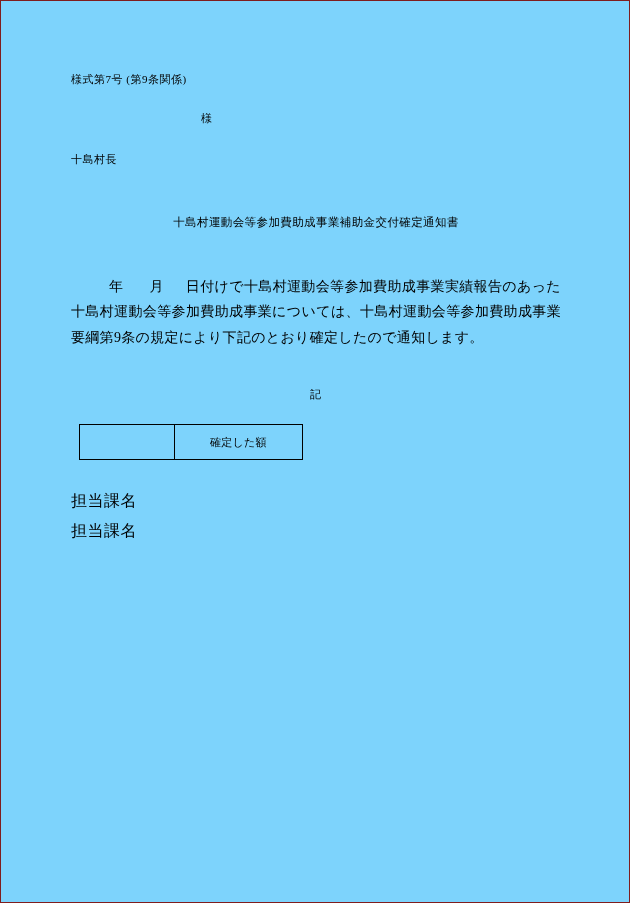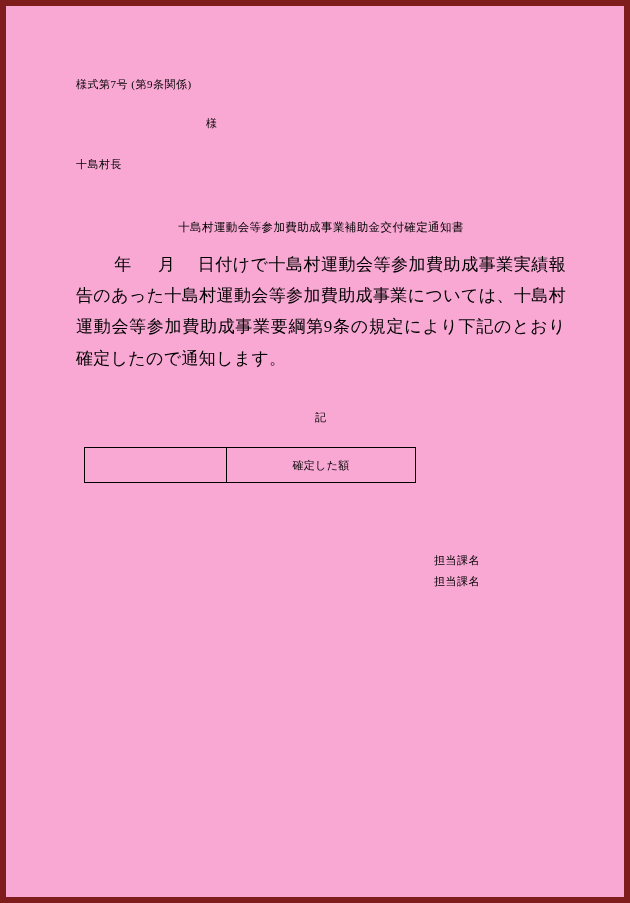--- a/index.html
+++ b/index.html
@@ -8,22 +8,22 @@
     background: #ffffff;
   }
   body {
     font-family: "Liberation Serif", "DejaVu Serif", serif;
     color: #000000;
   }
   .page {
     position: relative;
     width: 630px;
     height: 903px;
-    background: #f9a8d4;
-    border: 6px solid #7f1d1d;
+    background: #7dd3fc;
+    border: 1px solid #7f1d1d;
     box-sizing: border-box;
     overflow: hidden;
   }
   .doc {
     position: absolute;
     left: 70px;
     top: 70px;
     width: 490px;
   }
   .form-number {
@@ -64,22 +64,22 @@
     padding-right: 78px;
     letter-spacing: 0.5px;
   }
   .title {
     margin-top: 48px;
     font-size: 11.5px;
     text-align: center;
     letter-spacing: 0.4px;
   }
   .body-text {
-    margin-top: 14px;
-    font-size: 17px;
+    margin-top: 44px;
+    font-size: 14px;
     line-height: 1.85;
     text-align: justify;
     letter-spacing: 0.3px;
   }
   .body-text .indent {
     display: inline-block;
     width: 38px;
   }
   .body-text .gap-sm {
     display: inline-block;
@@ -91,21 +91,21 @@
   }
   .ki {
     margin-top: 36px;
     font-size: 11px;
     text-align: center;
     letter-spacing: 1px;
   }
   table.amounts {
     margin-top: 22px;
     border-collapse: collapse;
-    width: 332px;
+    width: 224px;
     margin-left: 8px;
   }
   table.amounts td {
     border: 1px solid #000000;
     height: 34px;
     font-size: 11px;
     padding: 0 8px;
     letter-spacing: 0.3px;
   }
   table.amounts td.label-col {
@@ -115,24 +115,23 @@
     width: 160px;
   }
   table.amounts td.head-center {
     text-align: center;
   }
   table.amounts td .num {
     display: inline-block;
     width: 22px;
   }
   .footer-block {
-    margin-top: 67px;
-    font-size: 11px;
+    margin-top: 26px;
+    font-size: 16px;
     line-height: 1.85;
-    text-align: right;
     padding-right: 86px;
     letter-spacing: 0.5px;
   }
 </style>
 </head>
 <body>
 
 <div class="page">
   <div class="doc">
 

